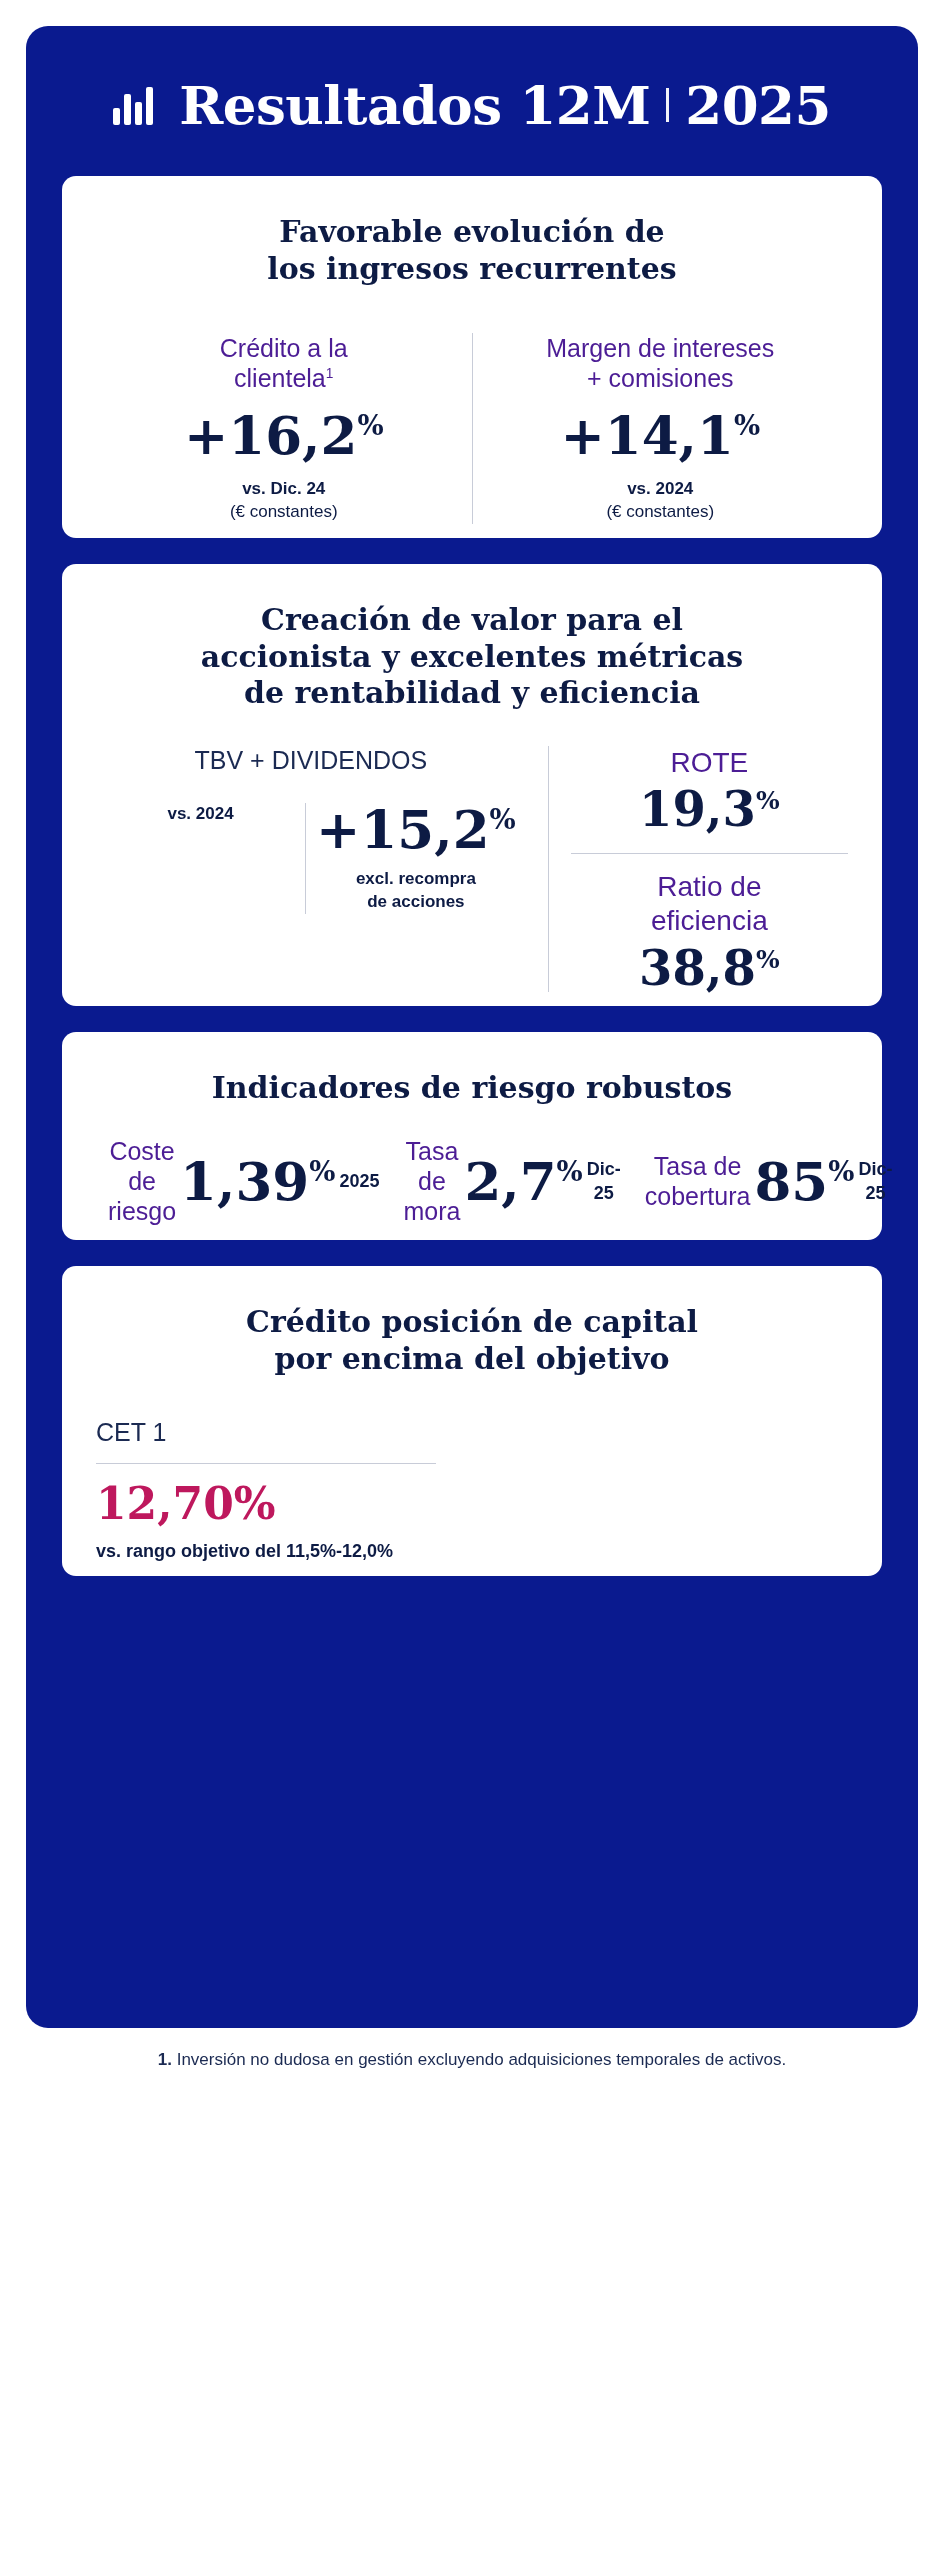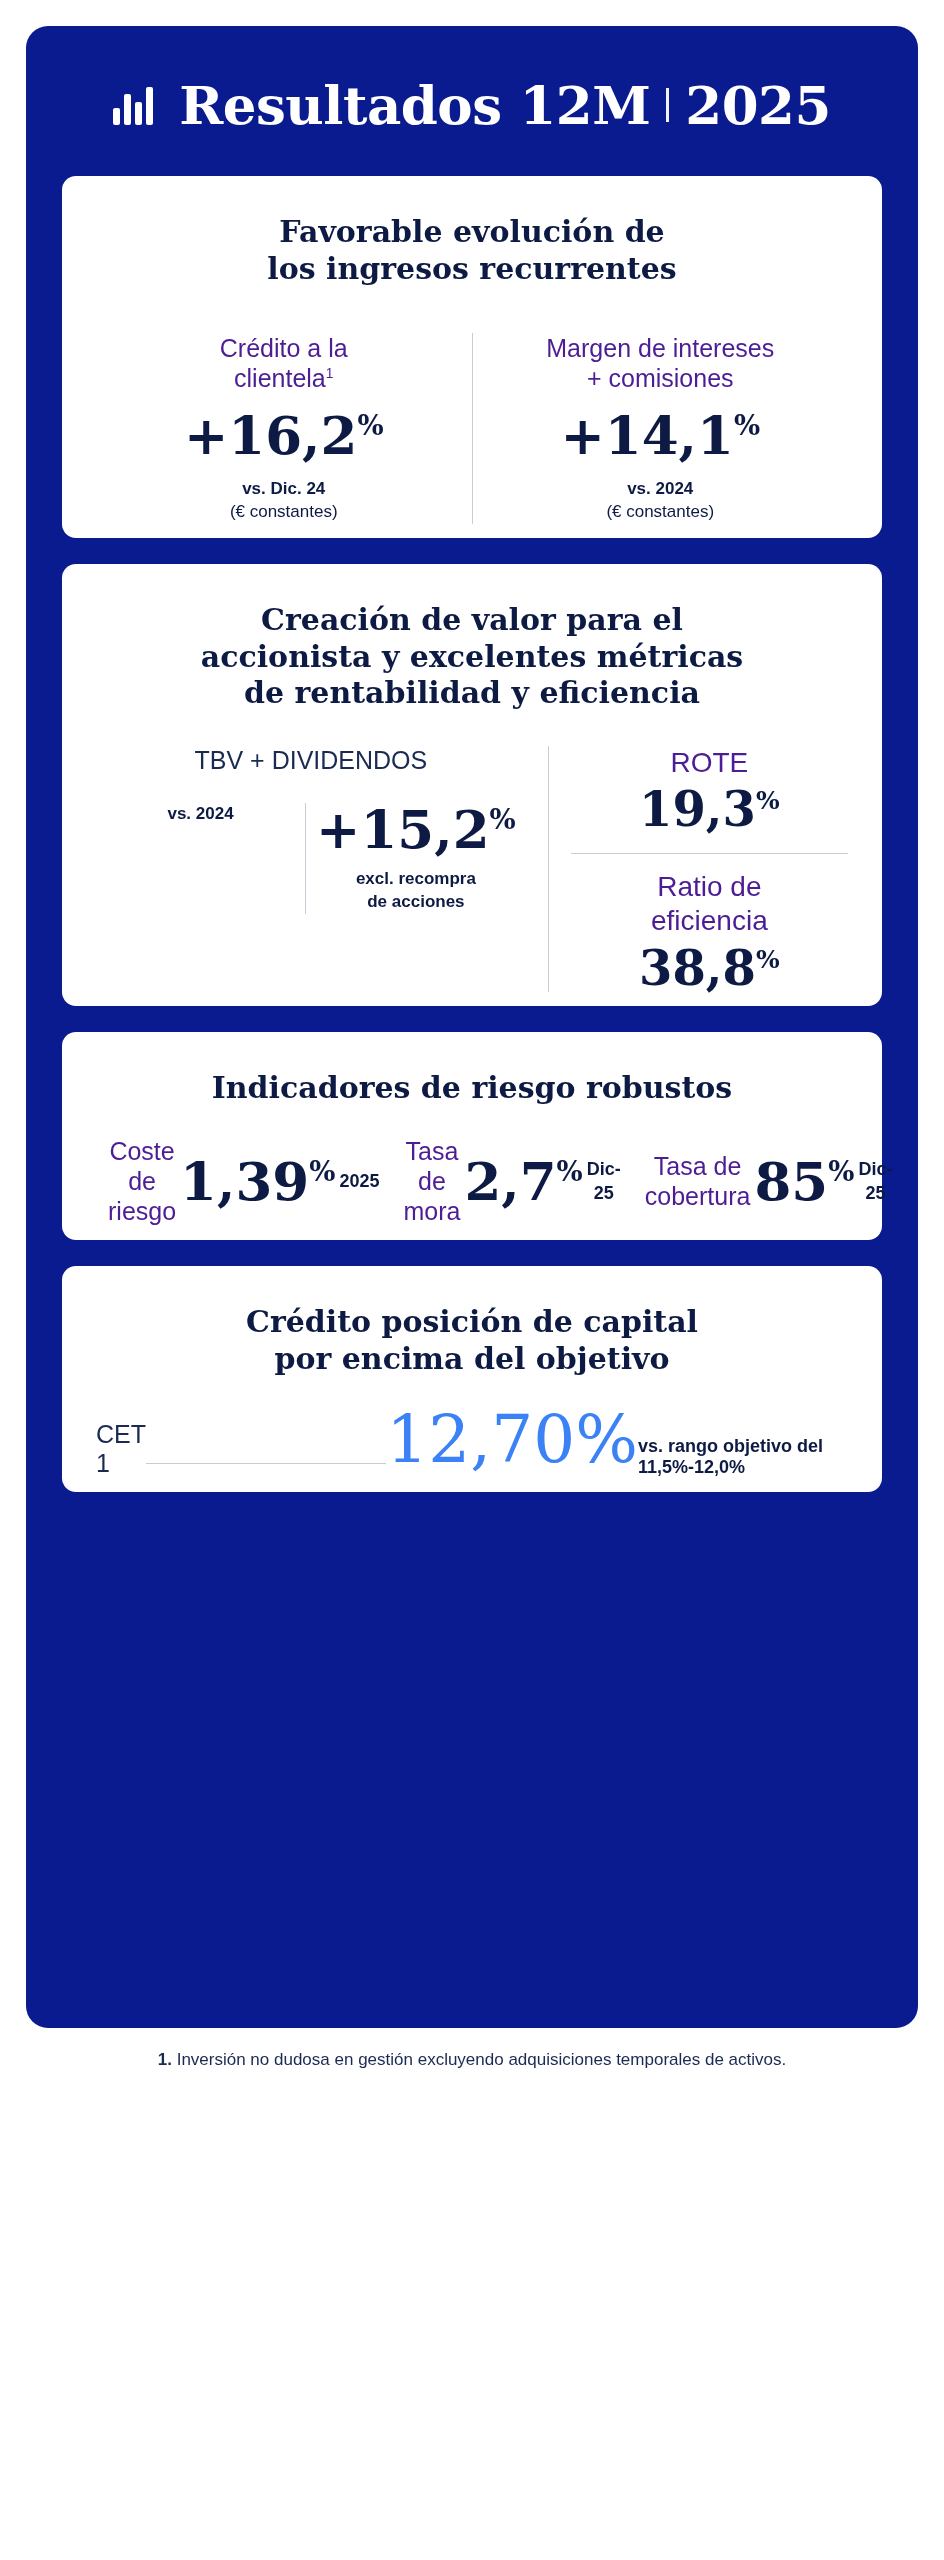--- a/index.html
+++ b/index.html
@@ -175,24 +175,24 @@
     flex: 1 1 0;
     display: flex;
     flex-direction: row;
     align-items: center;
     gap: 4px;
     padding: 0 12px;
   }
   .c3-col .metric-note { font-weight: bold; font-size: 18px; }
 
   
-  .c4-body { margin-top: 24px; width: 100%; display: flex; flex-direction: row; align-items: flex-end; }
+  .c4-body { margin-top: 41px; width: 100%; display: flex; flex-direction: column; align-items: flex-start; }
   .c4-label { font-size: 25px; color: #1b2a52; }
   .c4-rule { height: 1px; background: #c8ccd8; width: 340px; margin: 16px 0 14px 0; }
-  .c4-value { font-family: "DejaVu Serif", serif; font-weight: normal; font-size: 66px; color: #3b82f6; }
+  .c4-value { font-family: "DejaVu Serif", serif; font-weight: bold; font-size: 44px; color: #be185d; }
   .c4-note { font-size: 18px; font-weight: bold; margin-top: 12px; color: #0d1b44; }
 
   
   .footnote {
     padding: 22px 8px 18px 8px;
     font-size: 17px;
     color: #1b2a52;
     text-align: center;
   }
   .footnote b { font-weight: bold; }

